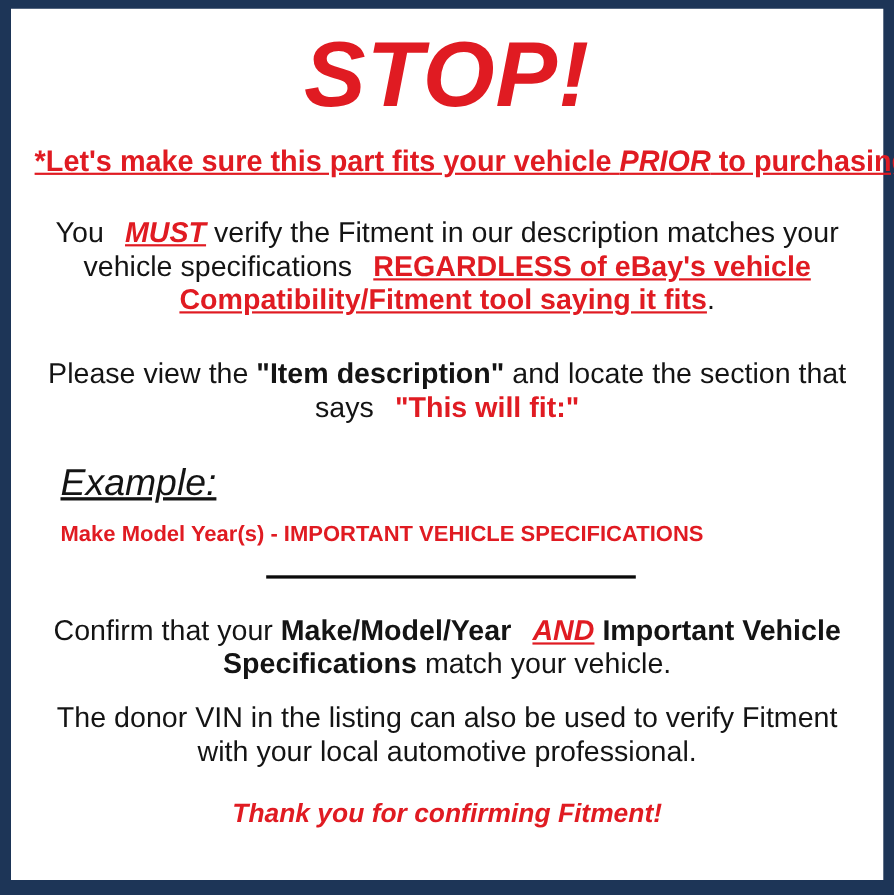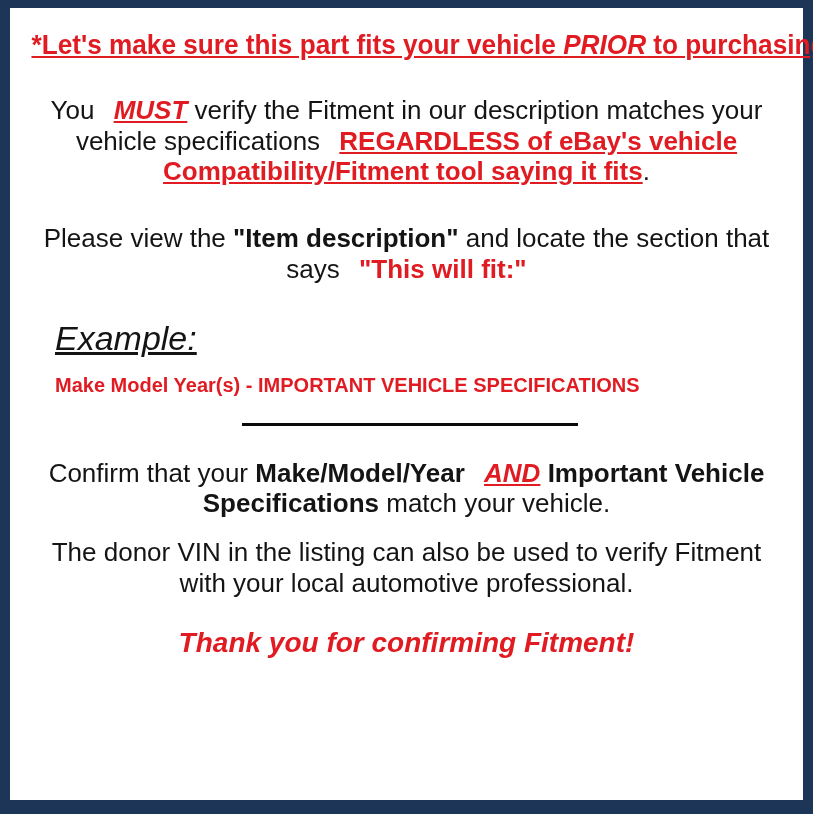--- a/index.html
+++ b/index.html
@@ -79,21 +79,21 @@
     line-height: 1.18;
     color: #141414;
     text-align: center;
     margin: 0;
     padding: 0 12px;
   }
   #para-must   { margin-top: 34px; }
   #para-view   { margin-top: 36px; }
   #para-confirm{ margin-top: 32px; font-weight: bold; }
   #para-vin    { margin-top: 18px; }
-  #closing     { margin-top: 28px; font-size: 28px; }
+  #closing     { margin-top: 28px; font-size: 24px; }
 
   
   #example-block {
     margin-top: 36px;
     text-align: left;
     padding-left: 36px;
   }
   #example-label {
     font-size: 34px;
     font-style: italic;
@@ -141,20 +141,21 @@
     font-style: italic;
     color: #e01b22;
   }
 </style>
 </head>
 <body>
 
 <div id="notice-card">
   <div id="notice-inner">
 
+    <div id="headline">STOP!</div>
 
     <div id="subtitle">
       <span class="line"><span>*Let's make sure this part fits your vehicle </span><span class="i">PRIOR</span><span> to purchasing*</span></span>
     </div>
 
     <p class="para" id="para-must"><span>You </span><span class="red b i u">MUST</span><span> verify the Fitment in our description matches your vehicle specifications </span><span class="red b u">REGARDLESS of eBay's vehicle Compatibility/Fitment tool saying it fits</span><span>.</span></p>
 
     <p class="para" id="para-view"><span>Please view the </span><span class="b">"Item description"</span><span> and locate the section that says </span><span class="red b">"This will fit:"</span></p>
 
     <div id="example-block">

